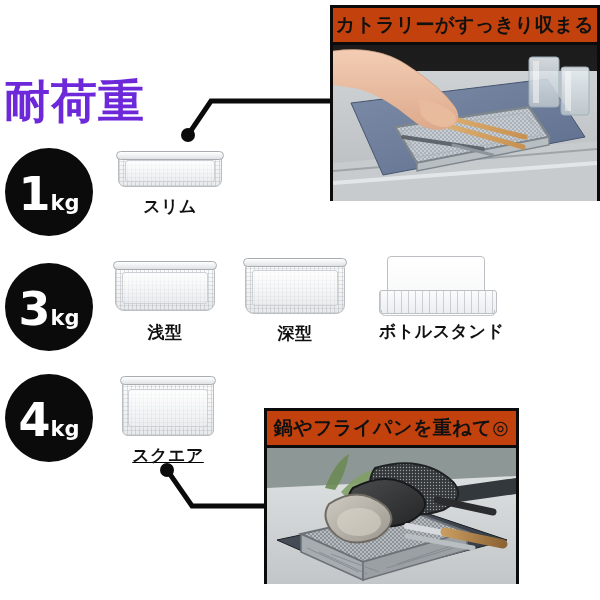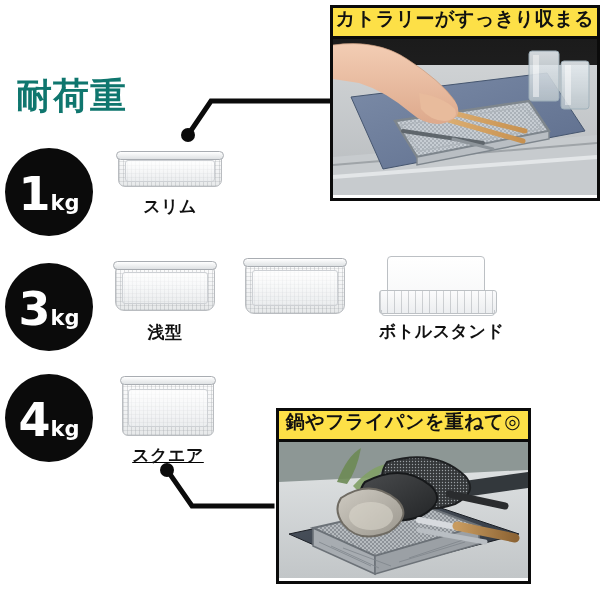--- a/index.html
+++ b/index.html
@@ -16,26 +16,26 @@
   #root {
     position: relative;
     width: 600px;
     height: 600px;
     background: #ffffff;
   }
 
   
   .page-heading {
     position: absolute;
-    left: 16px;
+    left: 4px;
     top: 78px;
-    font-size: 36px;
+    font-size: 46px;
     font-weight: 700;
     letter-spacing: 1px;
-    color: #0f766e;
+    color: #6d28d9;
     line-height: 1;
     white-space: nowrap;
   }
 
   
   .badge {
     position: absolute;
     width: 88px;
     height: 88px;
     border-radius: 50%;
@@ -185,33 +185,33 @@
     background: #ffffff;
     box-sizing: border-box;
   }
   .callout-title {
     font-size: 19px;
     font-weight: 700;
     color: #111111;
     text-align: center;
     letter-spacing: 0.5px;
     line-height: 1;
-    padding: 1px 2px 8px 2px;
+    padding: 7px 2px 8px 2px;
     white-space: nowrap;
-    background: #fde047;
+    background: #c2410c;
   }
   .callout-photo {
     position: relative;
     width: 100%;
     overflow: hidden;
     border-top: 3px solid #0b0b0b;
   }
   #callout-top    { left: 330px; top: 5px;   width: 270px; height: 196px; }
   #callout-top .callout-photo    { height: 156px; }
-  #callout-bottom { left: 276px; top: 408px; width: 255px; height: 176px; }
+  #callout-bottom { left: 264px; top: 408px; width: 255px; height: 176px; }
   #callout-bottom .callout-photo { height: 136px; }
 
   .photo-svg { display: block; width: 100%; height: 100%; }
 </style>
 </head>
 <body>
 
 <div id="root">
 
   <div class="page-heading">耐荷重</div>
@@ -254,20 +254,21 @@
     </div>
     <div class="product-label">浅型</div>
   </div>
 
   <div class="product" style="left:245px; top:256px; width:100px;">
     <div class="product-art" id="art-deep">
       <div class="basket">
           <span class="rim"></span>
         </div>
     </div>
+    <div class="product-label">深型</div>
   </div>
 
   <div class="product" style="left:379px; top:256px; width:116px;">
     <div class="product-art" id="art-bottle">
       <span class="stand-back"></span>
       <span class="stand-tray"></span>
       <span class="stand-foot"></span>
     </div>
     <div class="product-label">ボトルスタンド</div>
   </div>

